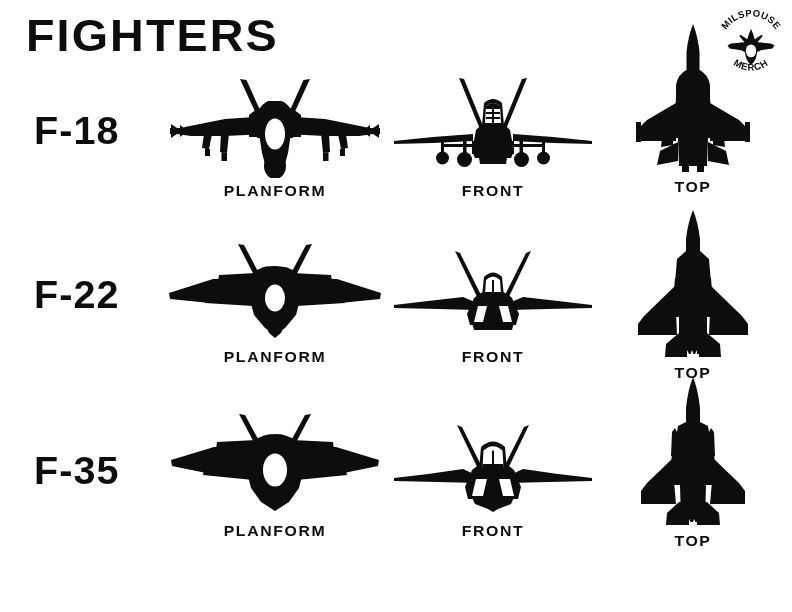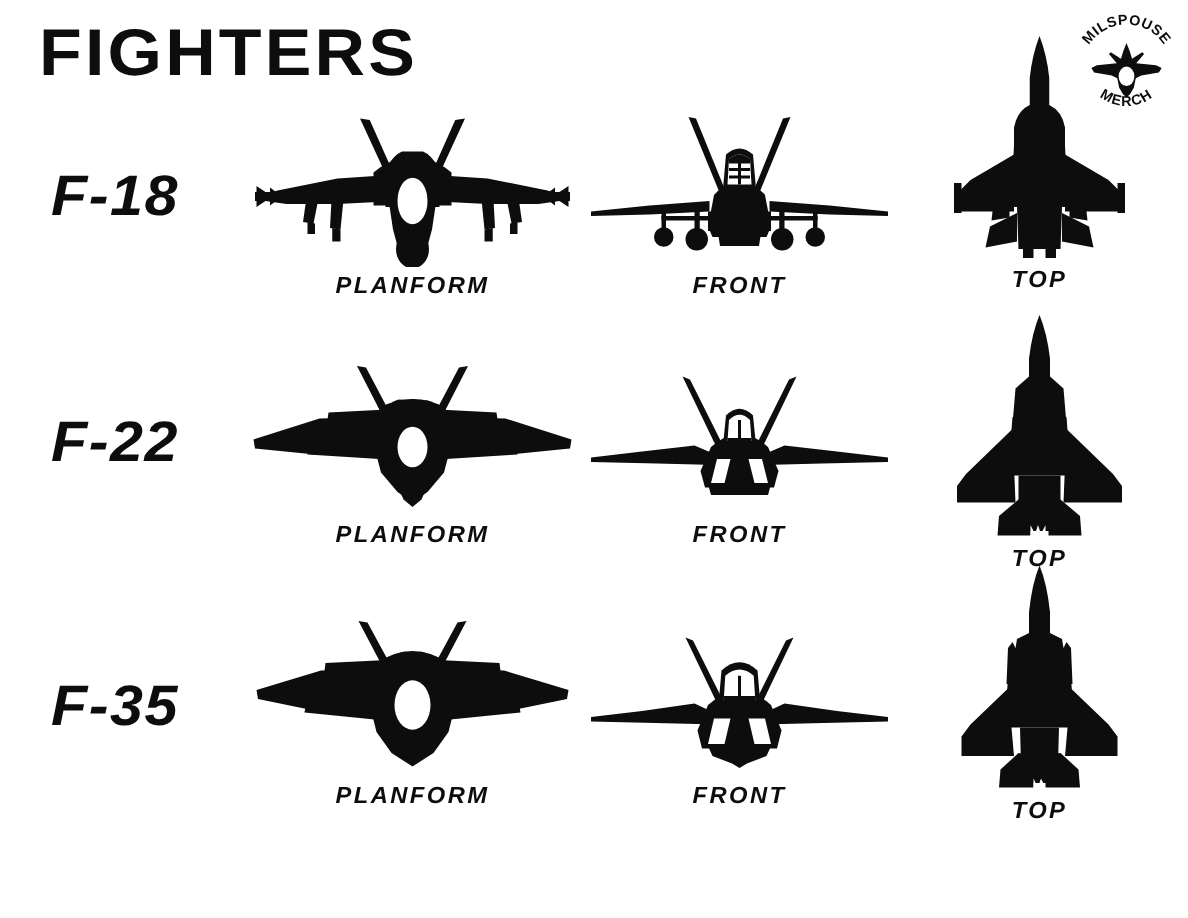--- a/index.html
+++ b/index.html
@@ -39,21 +39,20 @@
     width: 74px;
     height: 74px;
   }
   #brand-logo svg { display: block; }
 
   
   .row {
     position: absolute;
     left: 0;
     width: 792px;
-    font-style: italic;
   }
   .row-1 { top: 78px;  height: 122px; }
   .row-2 { top: 216px; height: 192px; }
   .row-3 { top: 384px; height: 200px; padding-left: 36px; }
 
   .row-label {
     position: absolute;
     left: 34px;
     font-size: 38px;
     font-weight: 700;

